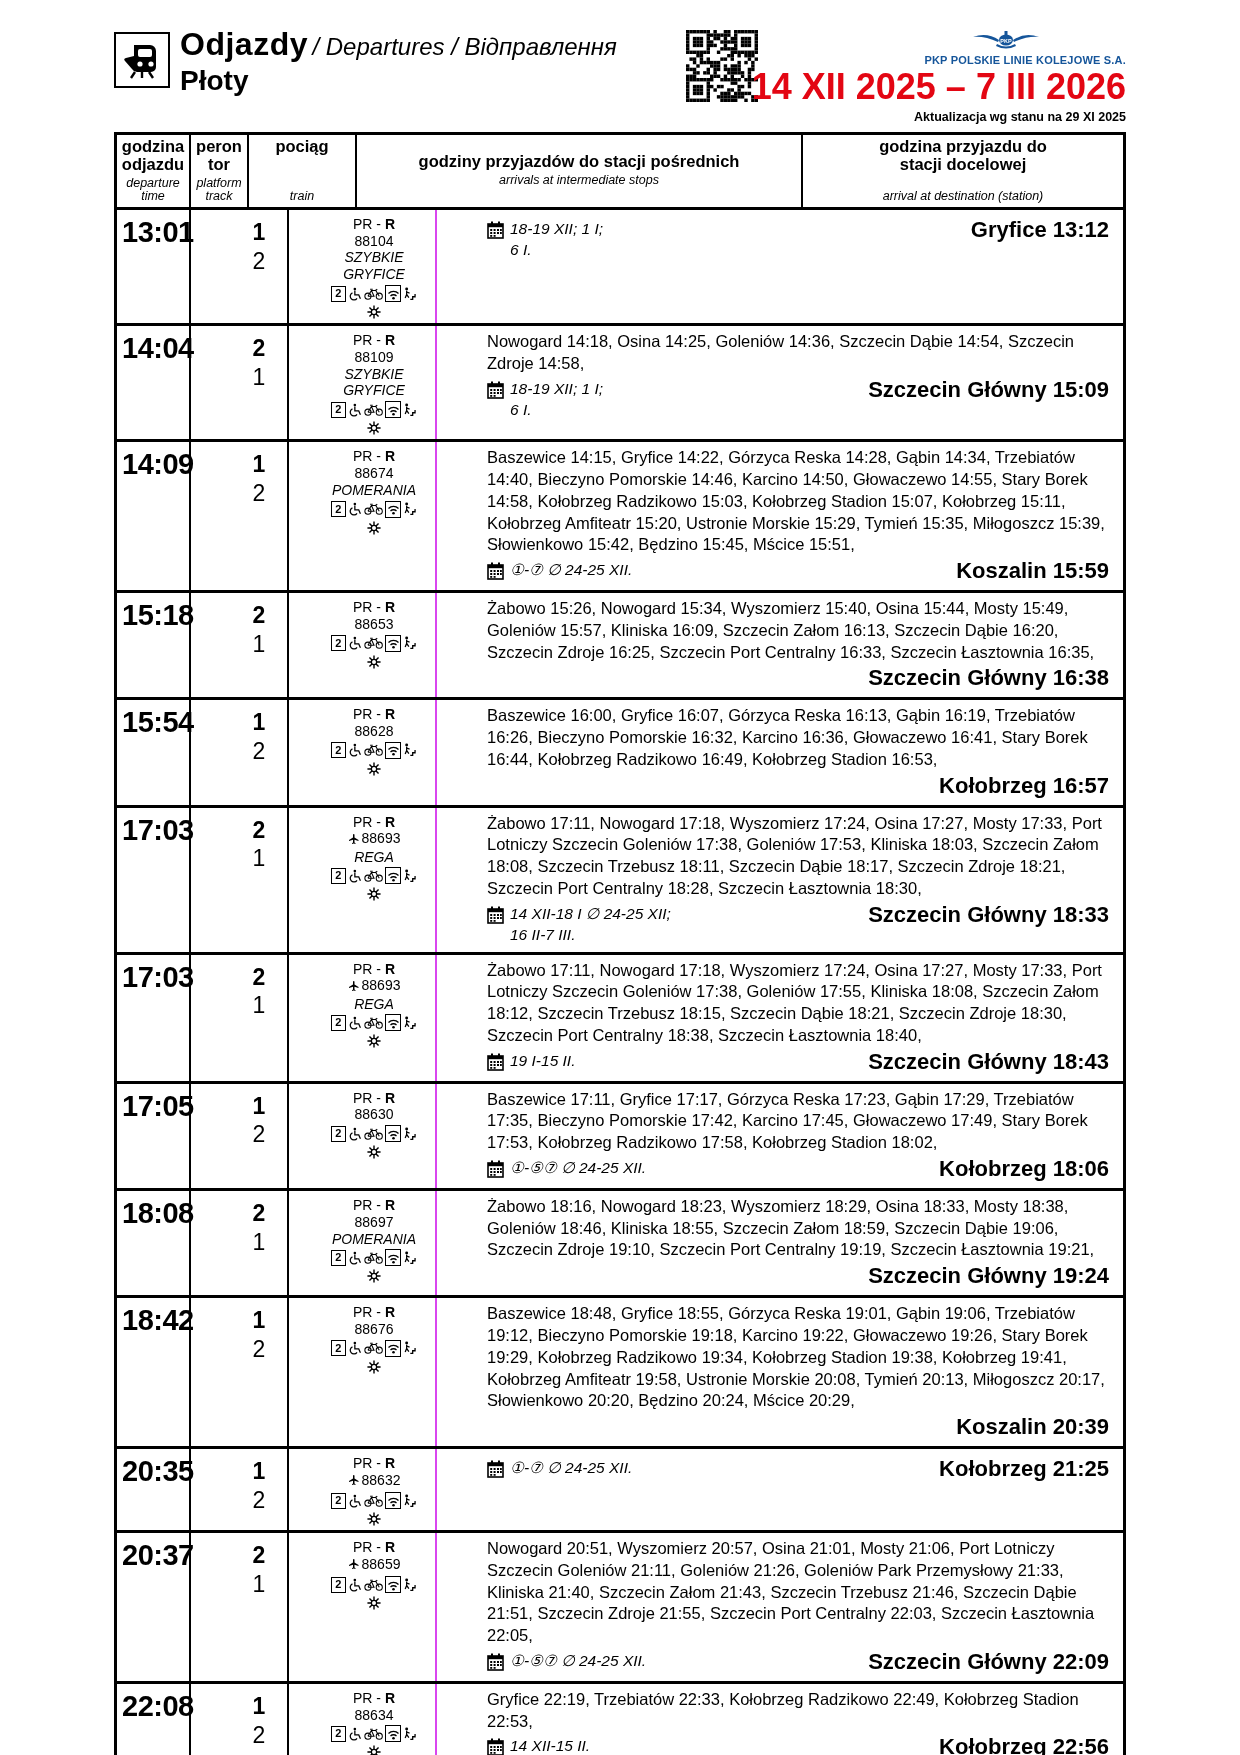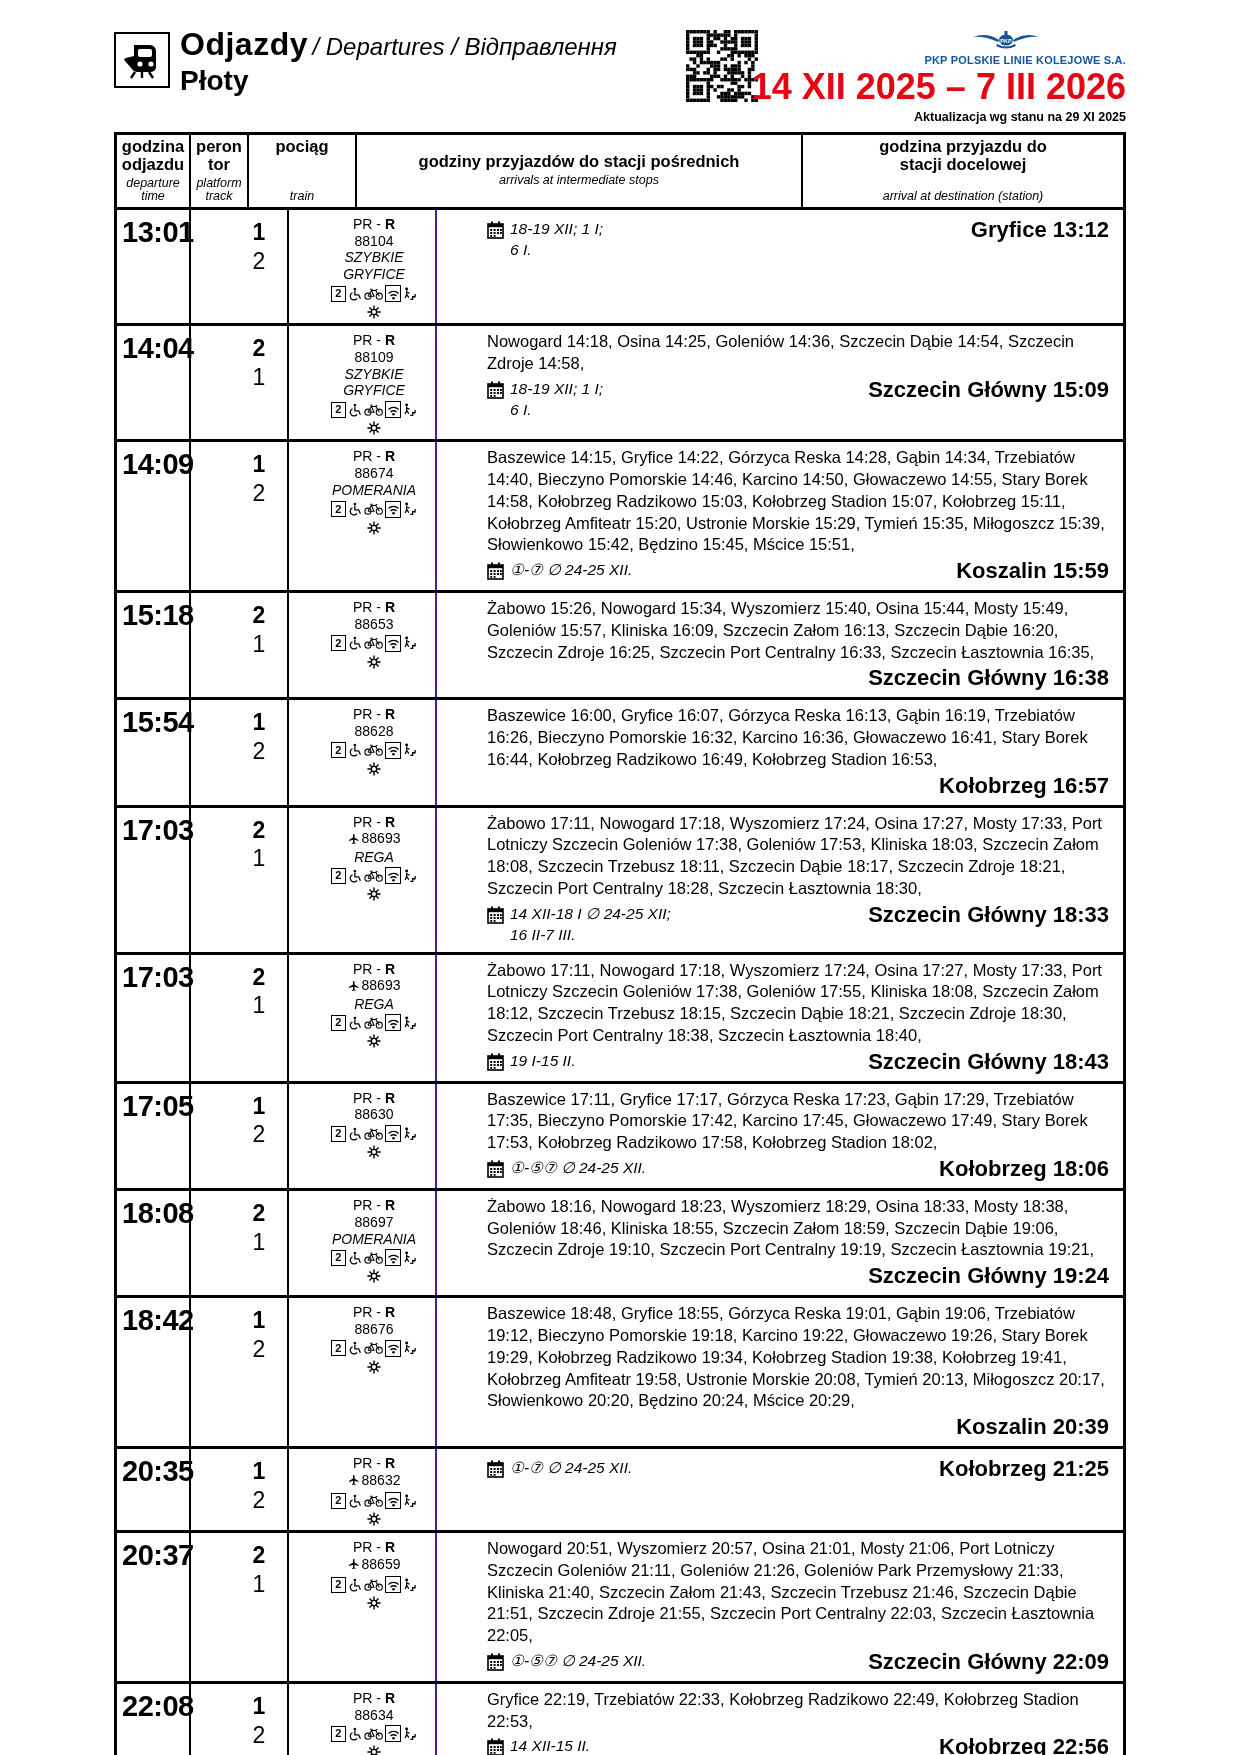--- a/index.html
+++ b/index.html
@@ -24,21 +24,21 @@
   .thead{display:grid;grid-template-columns:74px 58px 108px 1fr 320px;border-bottom:3px solid #000;}
   .th{border-right:2px solid #000;text-align:center;padding:3px 2px 4px 2px;display:flex;flex-direction:column;justify-content:space-between;}
   .th:last-child{border-right:none;}
   .th .pl{font-size:16.5px;font-weight:bold;line-height:1.08;}
   .th .en{font-size:12.5px;font-style:italic;line-height:1.05;margin-top:3px;}
 
   .row{display:grid;grid-template-columns:74px 58px 108px 1fr;border-bottom:3px solid #000;gap:40px;}
   .row:last-child{border-bottom:none;border-radius:31px;}
   .c-time{border-right:2px solid #000;font-size:29px;font-weight:bold;padding:6px 0 0 5px;letter-spacing:-.5px;}
   .c-pt{border-right:2px solid #000;text-align:center;padding-top:8px;font-size:23px;font-weight:bold;line-height:1.25;}
-  .c-train{border-right:2px solid #4c1d95;text-align:center;padding:6px 18px 4px 2px;font-size:14px;line-height:1.2;}
+  .c-train{border-right:2px solid #d946ef;text-align:center;padding:6px 18px 4px 2px;font-size:14px;line-height:1.2;}
   .carrier{white-space:nowrap;}
   .carrier b{font-weight:bold;}
   .tnum{white-space:nowrap;display:inline-flex;align-items:center;gap:2px;justify-content:center;}
   .tname{font-style:italic;}
   .amen{display:flex;justify-content:center;align-items:center;gap:2px;margin-top:2px;}
   .snow{display:flex;justify-content:center;margin-top:3px;}
   .c-main{padding:5px 14px 6px 10px;display:flex;flex-direction:column;}
   .stops{font-size:16.5px;line-height:1.32;}
   .flexline{display:flex;align-items:flex-start;margin-top:1px;}
   .cal{display:flex;gap:6px;align-items:flex-start;font-size:15.5px;font-style:italic;white-space:pre-line;line-height:1.35;padding-top:3px;}

